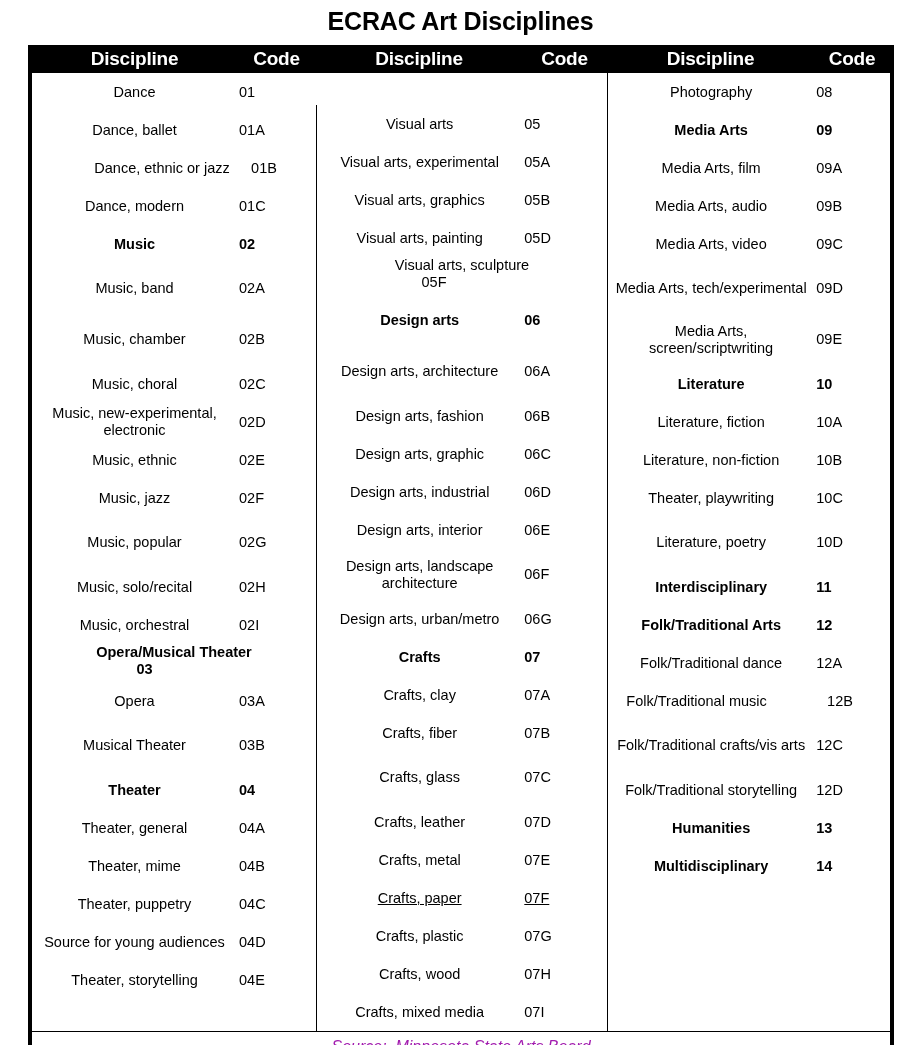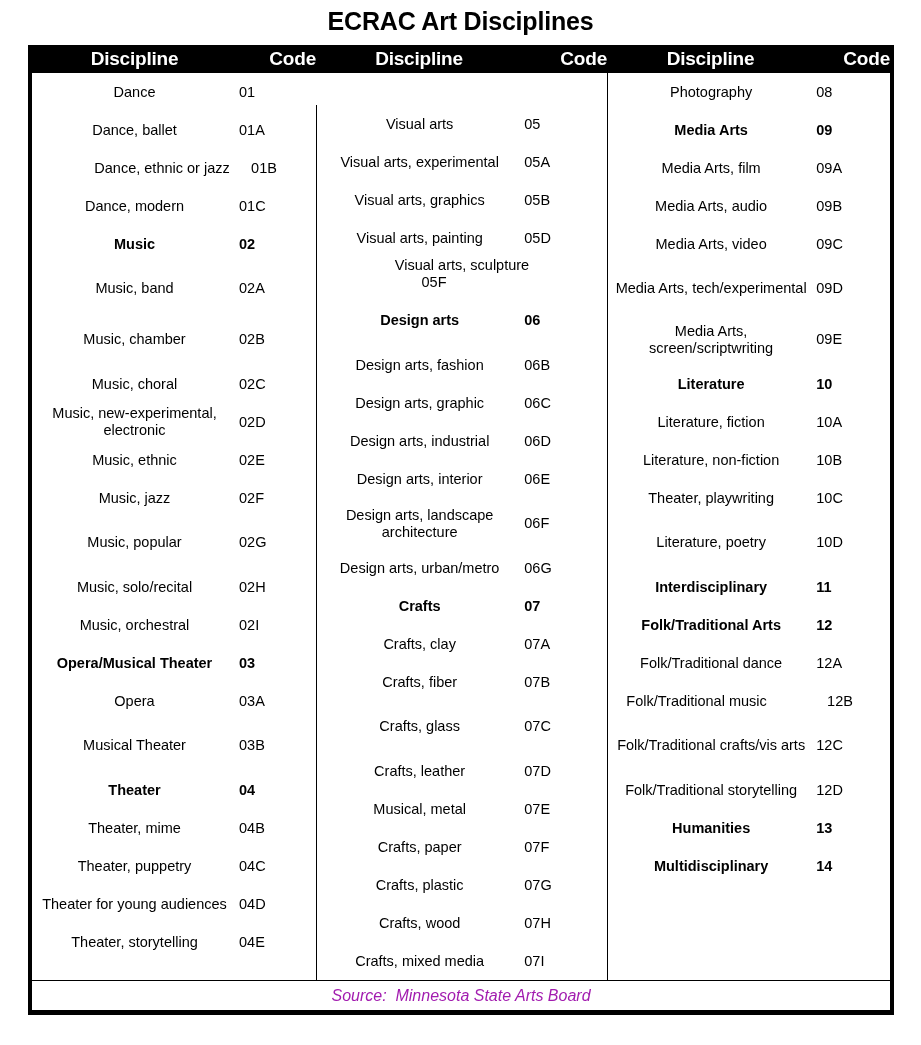--- a/index.html
+++ b/index.html
@@ -56,21 +56,21 @@
   }
   .head-cell {
     color: #ffffff;
     font-weight: bold;
     font-size: 19px;
     line-height: 20px;
     letter-spacing: -0.2px;
     white-space: nowrap;
   }
   .head-disc { text-align: center; }
-  .head-code { text-align: right; }
+  .head-code { text-align: center; }
 
   
   .body-row {
     display: flex;
     align-items: stretch;
   }
   .col-block {
     box-sizing: border-box;
     position: relative;
   }
@@ -204,46 +204,50 @@
               <div class="code w-code1">02G</div>
             </div>
             <div class="entry" style="height: 38px;">
               <div class="disc w-disc1">Music, solo/recital</div>
               <div class="code w-code1">02H</div>
             </div>
             <div class="entry" style="height: 38px;">
               <div class="disc w-disc1">Music, orchestral</div>
               <div class="code w-code1">02I</div>
             </div>
-            <div class="entry bold" style="height: 38px;">
+            <div class="entry bold" style="height: 38px; flex-direction: column;">
               <div class="disc w-disc1">Opera/Musical Theater</div>
               <div class="code w-code1">03</div>
             </div>
             <div class="entry" style="height: 38px;">
               <div class="disc w-disc1">Opera</div>
               <div class="code w-code1">03A</div>
             </div>
             <div class="entry" style="height: 51px;">
               <div class="disc w-disc1">Musical Theater</div>
               <div class="code w-code1">03B</div>
             </div>
             <div class="entry bold" style="height: 38px;">
               <div class="disc w-disc1">Theater</div>
               <div class="code w-code1">04</div>
+            </div>
+            <div class="entry" style="height: 38px;">
+              <div class="disc w-disc1">Theater, general</div>
+              <div class="code w-code1">04A</div>
             </div>
             <div class="entry" style="height: 38px;">
               <div class="disc w-disc1">Theater, mime</div>
               <div class="code w-code1">04B</div>
             </div>
             <div class="entry" style="height: 38px; align-items: center;">
               <div class="disc w-disc1">Theater, puppetry</div>
               <div class="code w-code1">04C</div>
             </div>
             <div class="entry" style="height: 38px;">
-              <div class="disc w-disc1">Theater for young audiences</div>
+              <div class="disc w-disc1">Source for young audiences</div>
               <div class="code w-code1">04D</div>
             </div>
             <div class="entry" style="height: 38px;">
               <div class="disc w-disc1">Theater, storytelling</div>
               <div class="code w-code1">04E</div>
             </div>
           </div>
       </div>
       <div class="col-block block2">
         <div class="rows">
@@ -264,20 +268,24 @@
               <div class="code w-code2">05D</div>
             </div>
             <div class="entry" style="height: 38px; flex-direction: column;">
               <div class="disc w-disc2">Visual arts, sculpture</div>
               <div class="code w-code2">05F</div>
             </div>
             <div class="entry bold" style="height: 51px;">
               <div class="disc w-disc2">Design arts</div>
               <div class="code w-code2">06</div>
             </div>
+            <div class="entry" style="height: 51px;">
+              <div class="disc w-disc2">Design arts, architecture</div>
+              <div class="code w-code2">06A</div>
+            </div>
             <div class="entry" style="height: 38px;">
               <div class="disc w-disc2">Design arts, fashion</div>
               <div class="code w-code2">06B</div>
             </div>
             <div class="entry" style="height: 38px;">
               <div class="disc w-disc2">Design arts, graphic</div>
               <div class="code w-code2">06C</div>
             </div>
             <div class="entry" style="height: 38px;">
               <div class="disc w-disc2">Design arts, industrial</div>
@@ -309,24 +317,24 @@
             </div>
             <div class="entry" style="height: 51px;">
               <div class="disc w-disc2">Crafts, glass</div>
               <div class="code w-code2">07C</div>
             </div>
             <div class="entry" style="height: 38px;">
               <div class="disc w-disc2">Crafts, leather</div>
               <div class="code w-code2">07D</div>
             </div>
             <div class="entry" style="height: 38px;">
-              <div class="disc w-disc2">Musical, metal</div>
+              <div class="disc w-disc2">Crafts, metal</div>
               <div class="code w-code2">07E</div>
             </div>
-            <div class="entry" style="height: 38px;">
+            <div class="entry" style="height: 38px; text-decoration: underline;">
               <div class="disc w-disc2">Crafts, paper</div>
               <div class="code w-code2">07F</div>
             </div>
             <div class="entry" style="height: 38px;">
               <div class="disc w-disc2">Crafts, plastic</div>
               <div class="code w-code2">07G</div>
             </div>
             <div class="entry" style="height: 38px;">
               <div class="disc w-disc2">Crafts, wood</div>
               <div class="code w-code2">07H</div>

